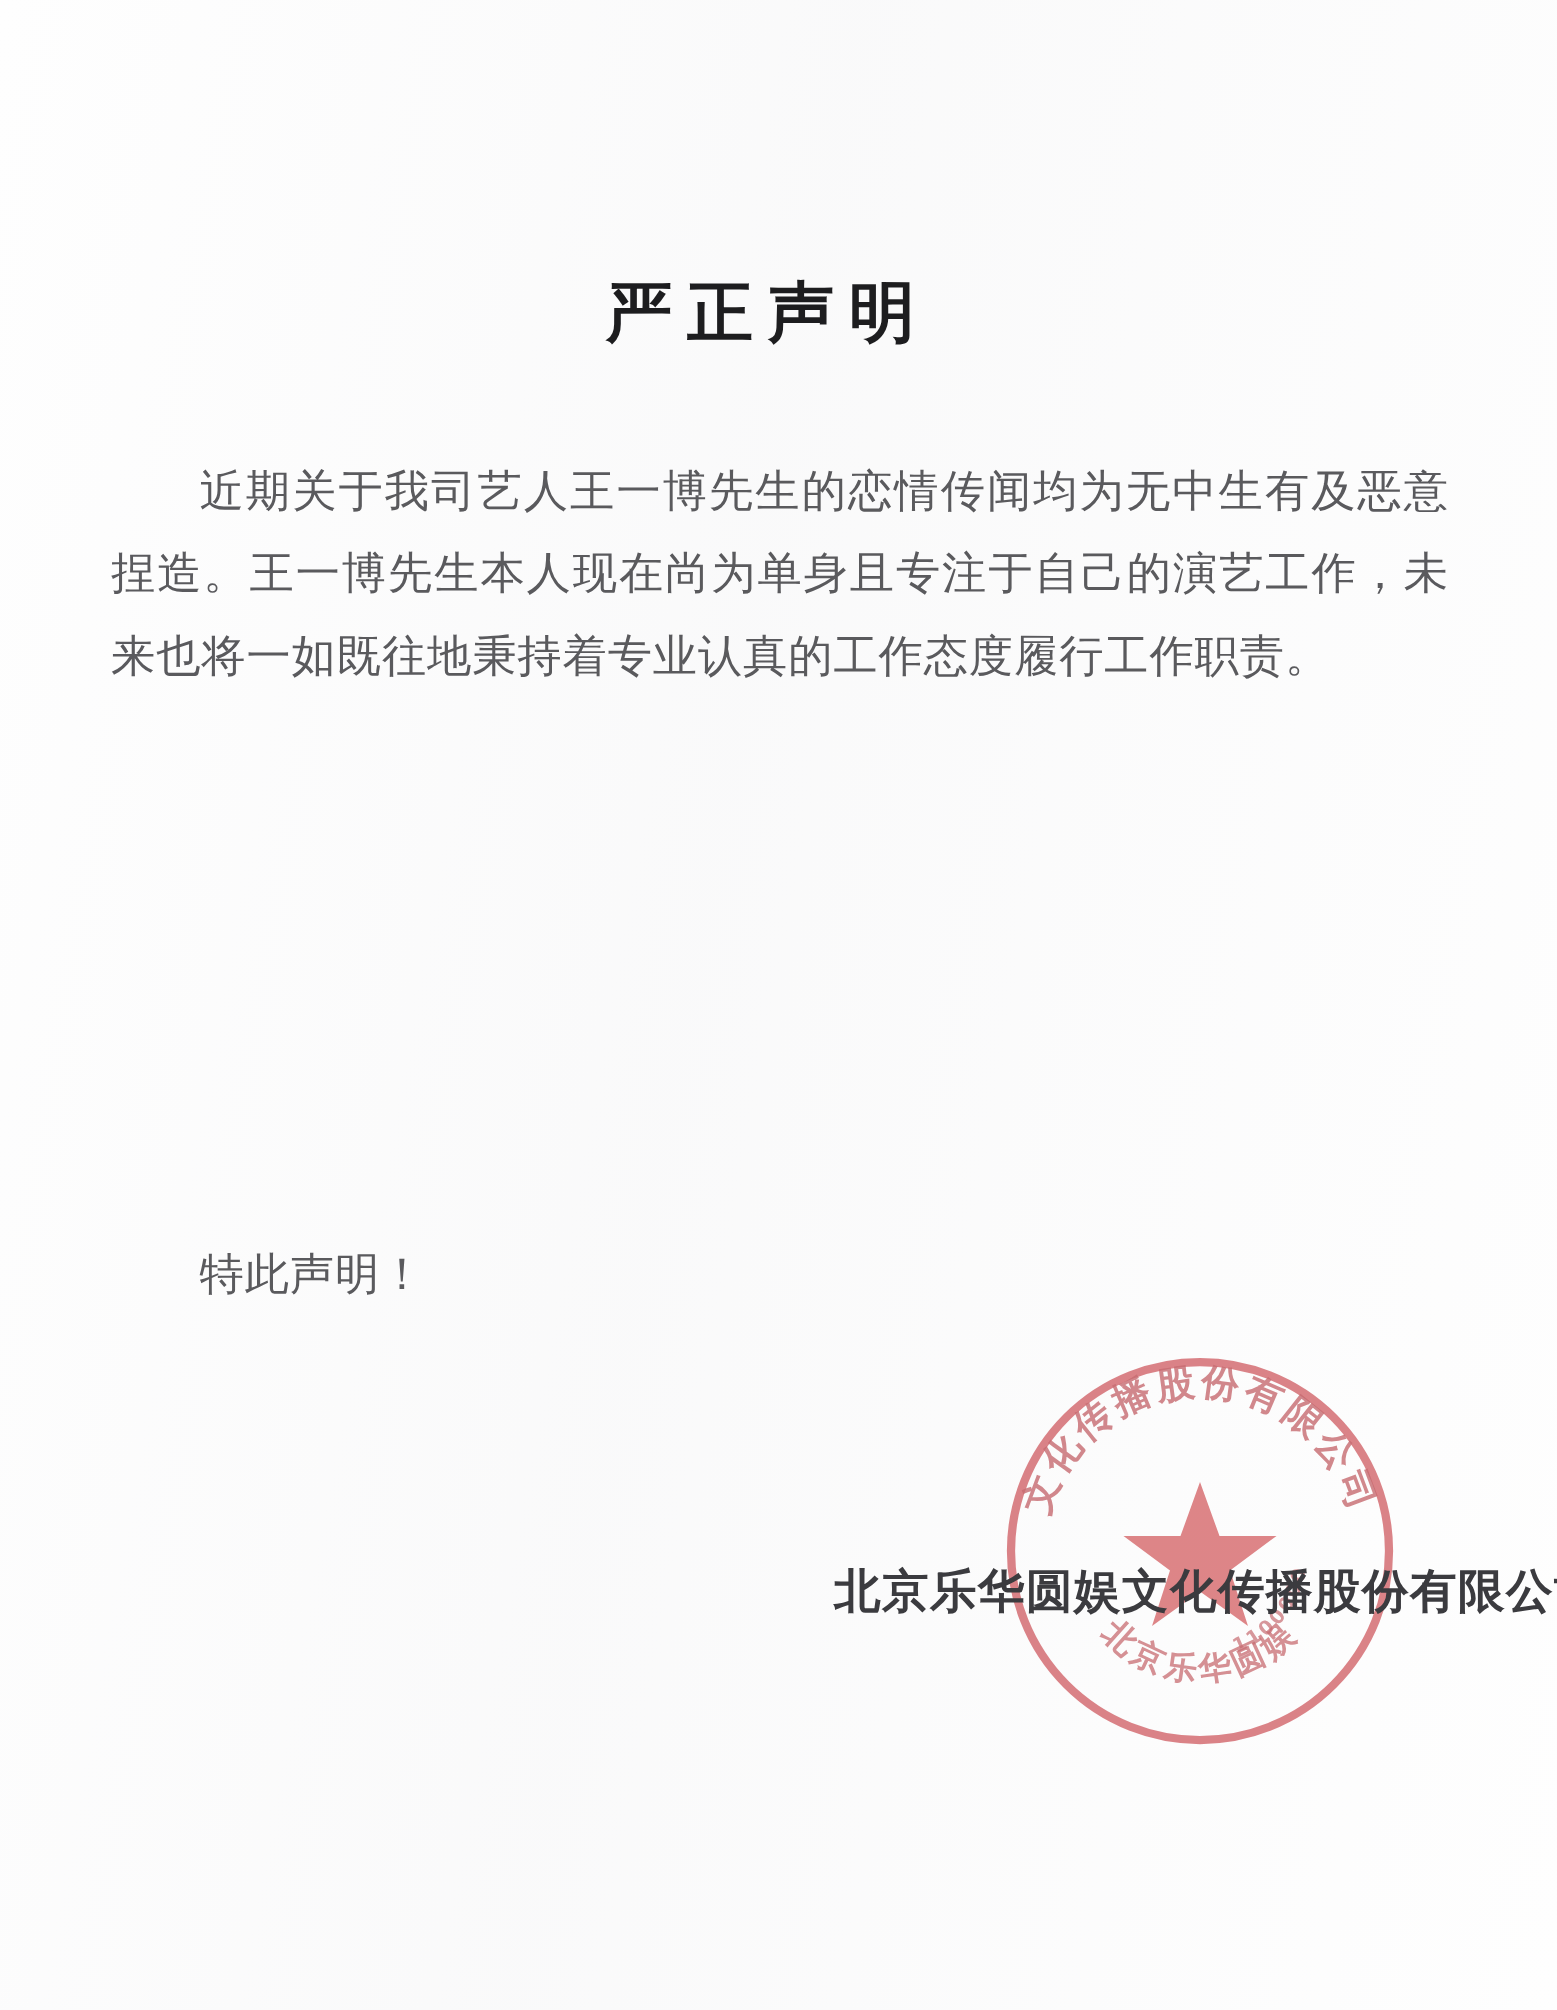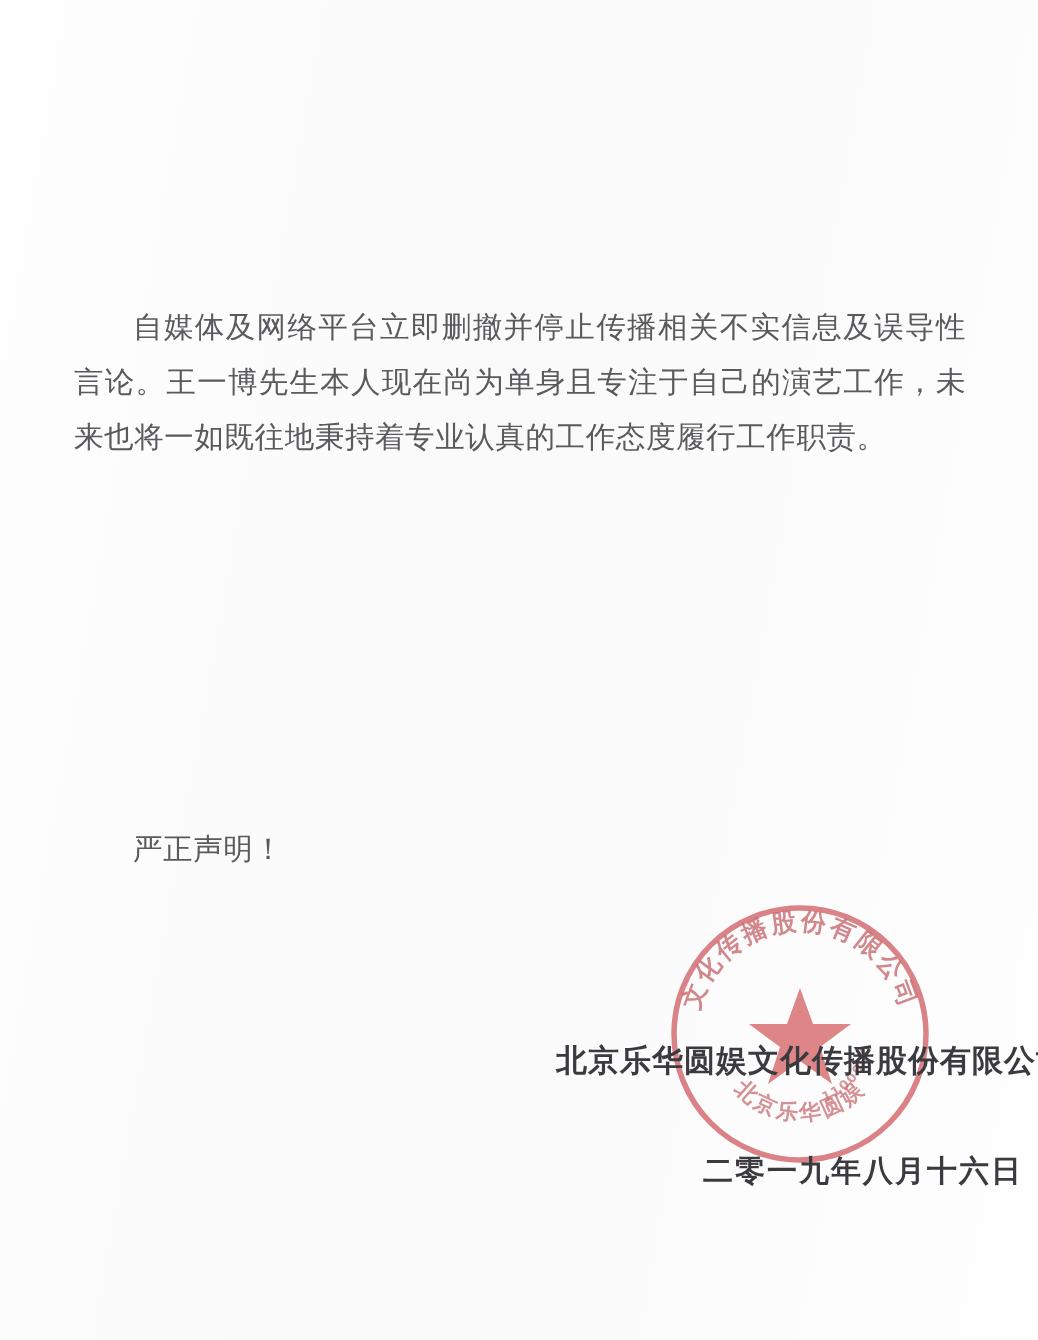--- a/index.html
+++ b/index.html
@@ -167,26 +167,27 @@
     opacity: 0.7;
   }
 </style>
 </head>
 <body>
 
 <div class="page">
 
   <div class="paper-tint"></div>
 
+  <h1 class="doc-title">严正声明</h1>
 
   <div class="body-text">
-    <p class="para">自媒体及网络平台立即删撤并停止传播相关不实信息及误导性言论。王一博先生本人现在尚为单身且专注于自己的演艺工作，未来也将一如既往地秉持着专业认真的工作态度履行工作职责。</p>
+    <p class="para">近期关于我司艺人王一博先生的恋情传闻均为无中生有及恶意捏造。王一博先生本人现在尚为单身且专注于自己的演艺工作，未来也将一如既往地秉持着专业认真的工作态度履行工作职责。</p>
   </div>
 
-  <div class="closing">严正声明！</div>
+  <div class="closing">特此声明！</div>
 
   <div class="seal">
     <svg viewBox="0 0 264 264" xmlns="http://www.w3.org/2000/svg">
       <defs>
         <path id="arcTop" d="M 28 132 A 104 104 0 0 1 236 132"></path>
         <path id="arcBottom" d="M 46 132 A 86 86 0 0 0 218 132"></path>
         <path id="arcCode" d="M 60 132 A 72 72 0 0 0 204 132"></path>
       </defs>
 
       <circle class="seal-ring" cx="132" cy="132" r="126"></circle>
@@ -202,16 +203,15 @@
       <text class="seal-code">
         <textPath href="#arcCode" startOffset="78%" text-anchor="middle">1100000</textPath>
       </text>
 
       <polygon class="seal-star" points="132,86 145,122 183,122 152,145 164,182 132,159 100,182 112,145 81,122 119,122"></polygon>
     </svg>
   </div>
 
   <div class="signature-block">
     <div class="company-name">北京乐华圆娱文化传播股份有限公司</div>
-    <div class="sign-date">二零一九年八月十六日</div>
   </div>
 
 </div>
 
 </body></html>

